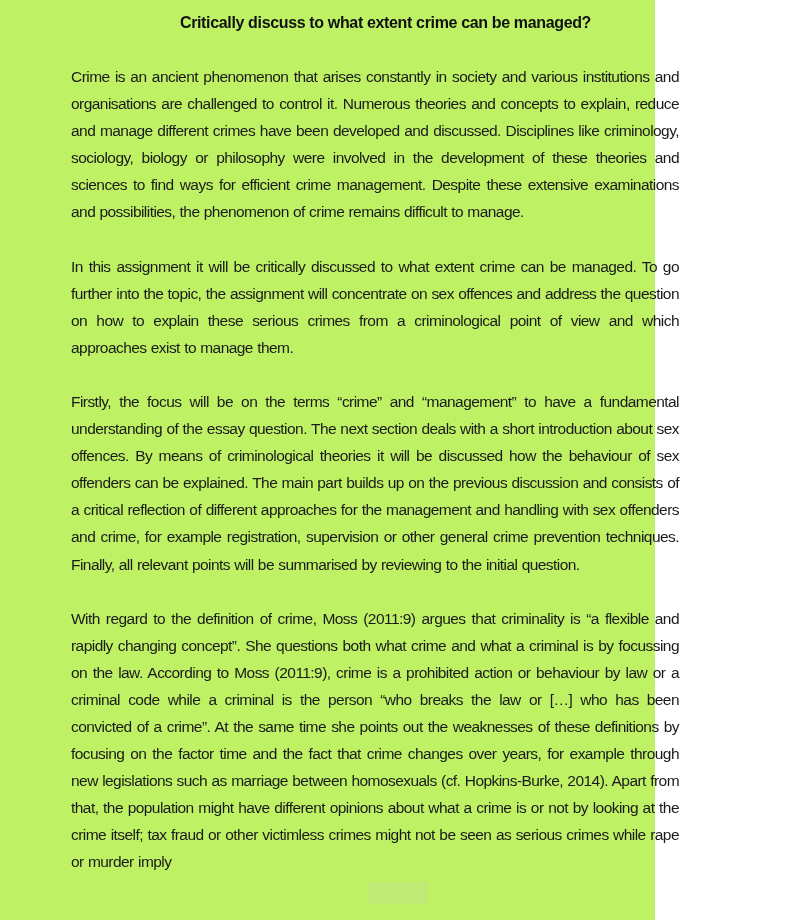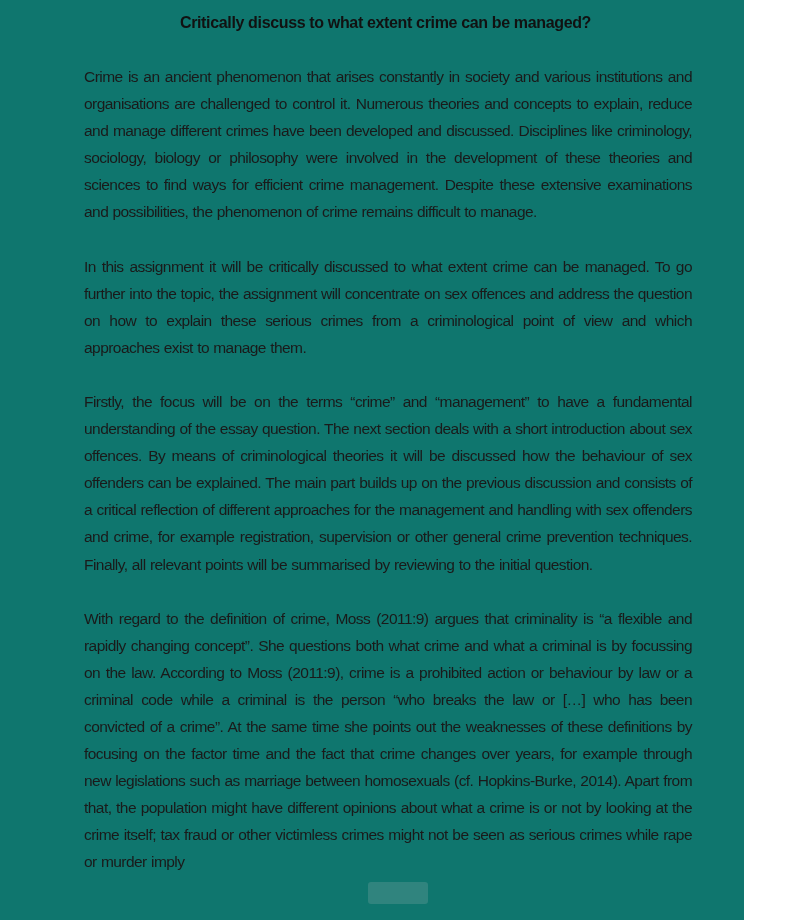--- a/index.html
+++ b/index.html
@@ -12,40 +12,40 @@
       height: 920px;
       overflow: hidden;
       position: relative;
       font-family: "Liberation Sans", sans-serif;
       color: #1a1a1a;
     }
     .page {
       position: absolute;
       left: 0;
       top: 0;
-      width: 744px;
+      width: 655px;
       height: 920px;
-      background: #0f766e;
+      background: #bef264;
     }
     .title {
       position: absolute;
       top: 12px;
       left: 0;
       width: 771px;
       text-align: center;
       font-weight: bold;
       font-size: 16px;
       line-height: 22px;
       letter-spacing: -0.35px;
       color: #111111;
       margin: 0;
     }
     .body-text {
       position: absolute;
-      left: 84px;
+      left: 71px;
       top: 63px;
       width: 608px;
     }
     .para {
       margin: 0 0 27px 0;
       font-size: 15.5px;
       line-height: 27.1px;
       text-align: justify;
       letter-spacing: -0.55px;
       word-spacing: 0.5px;

